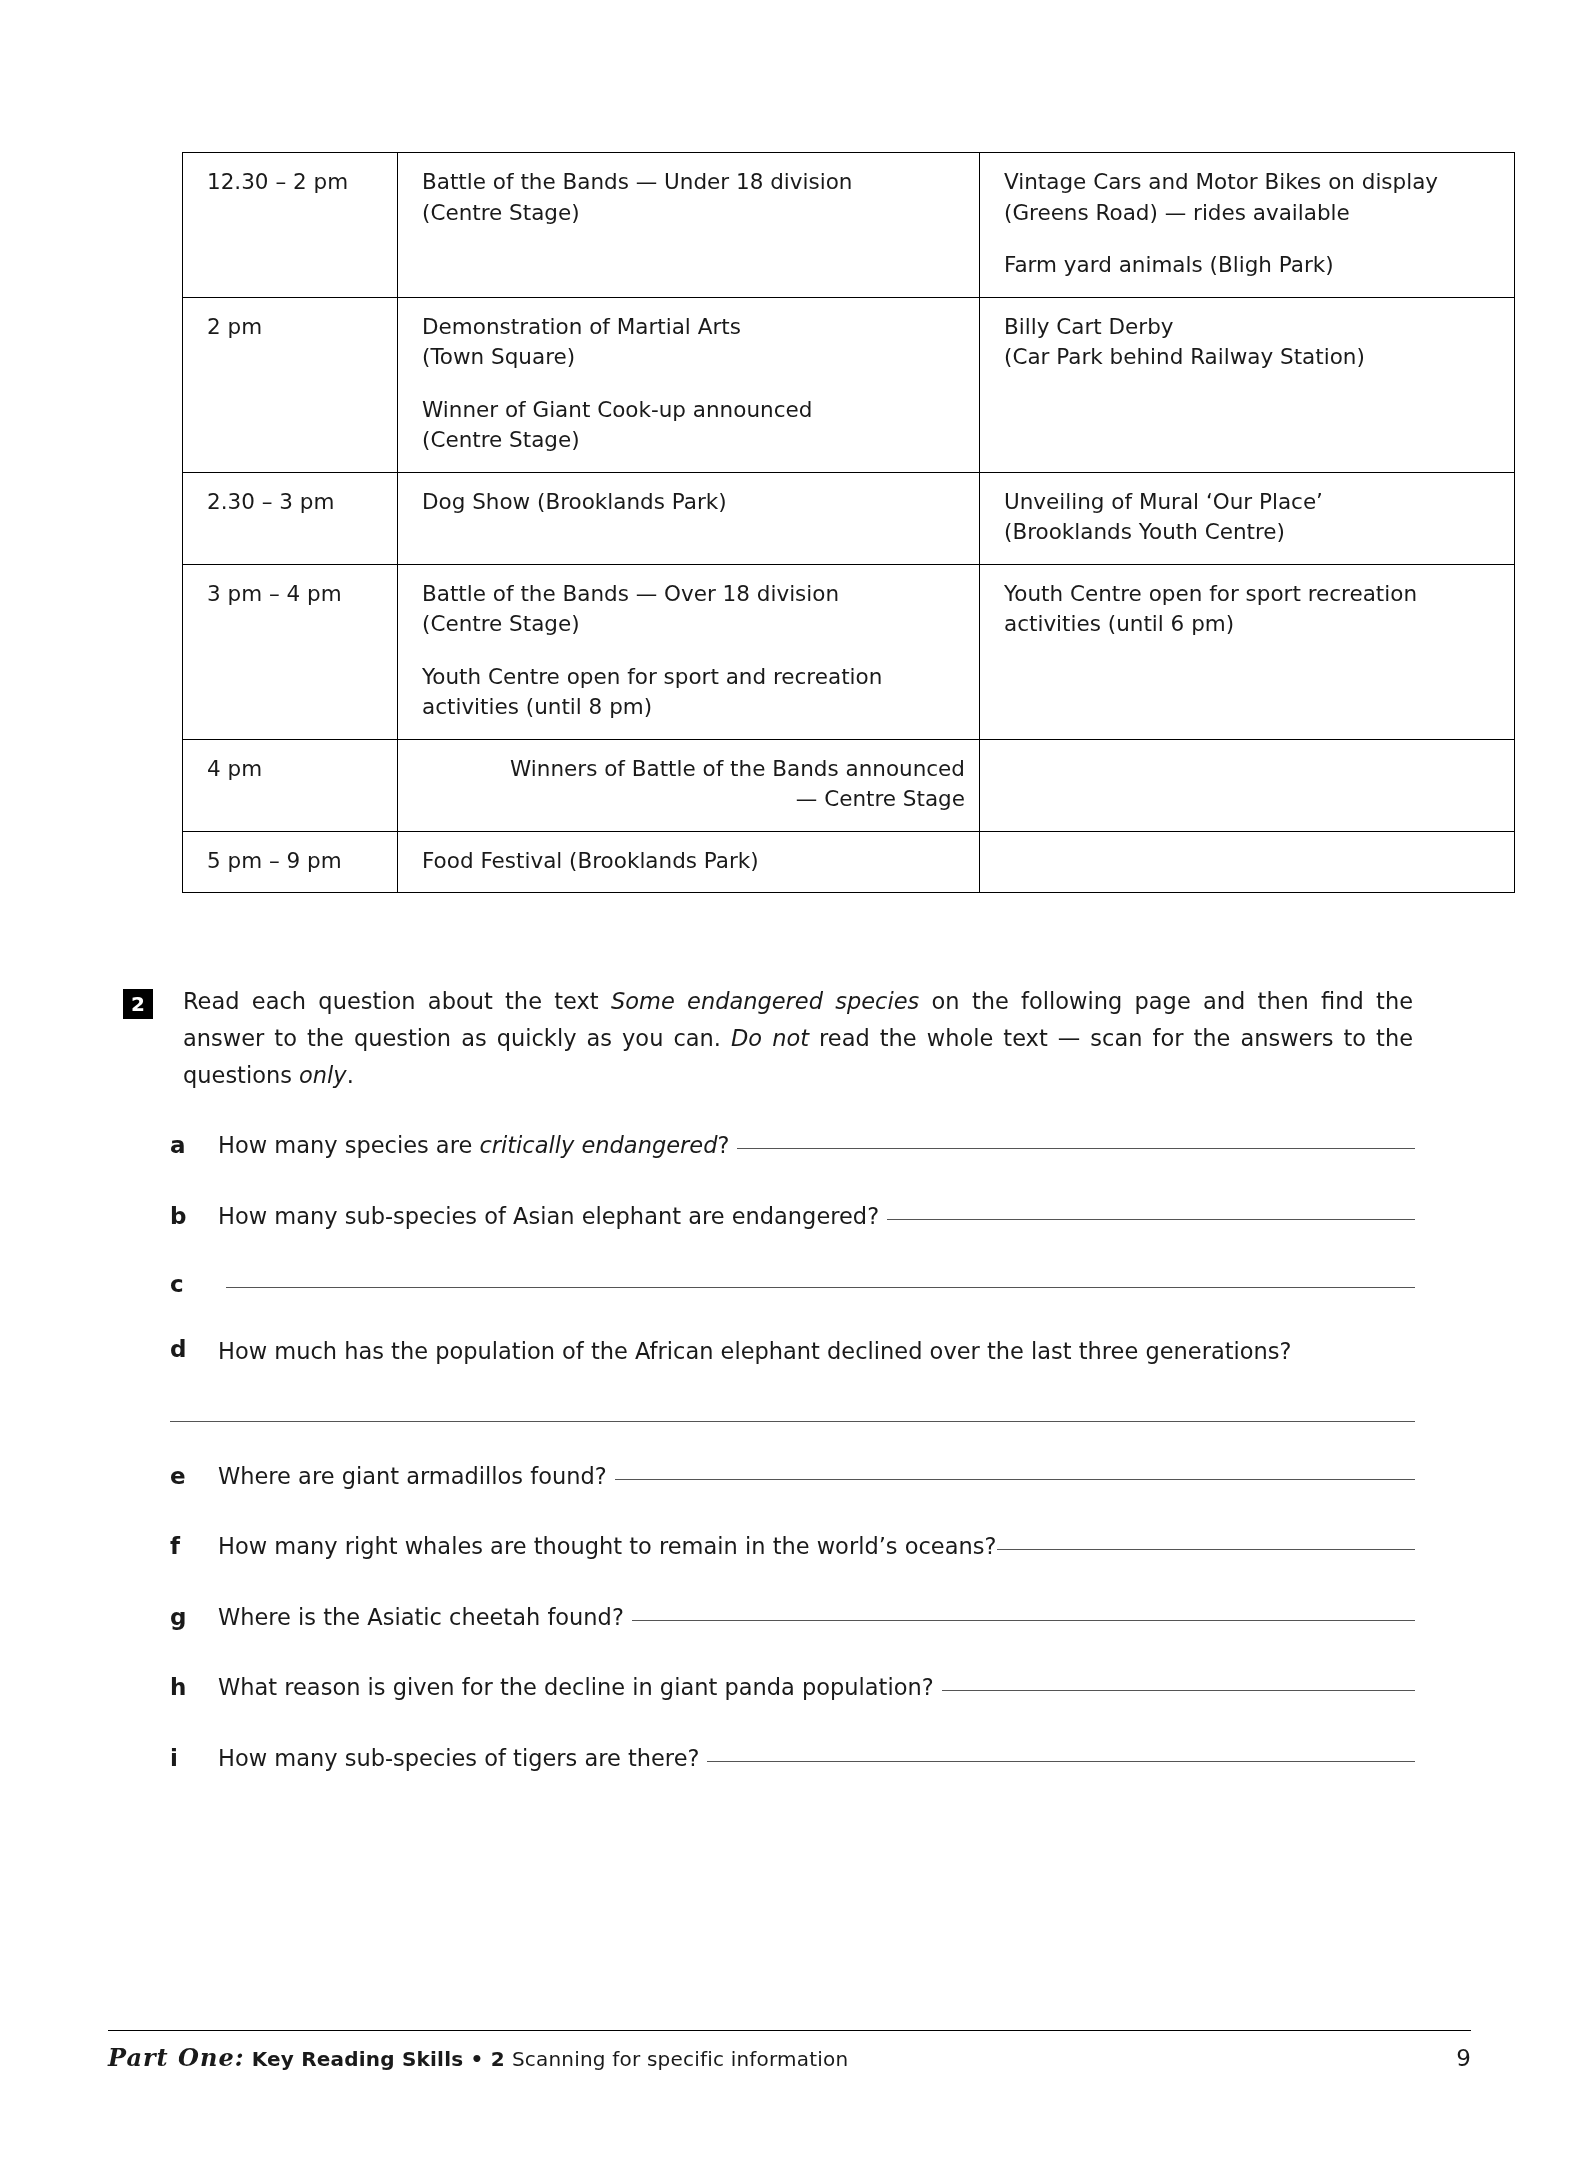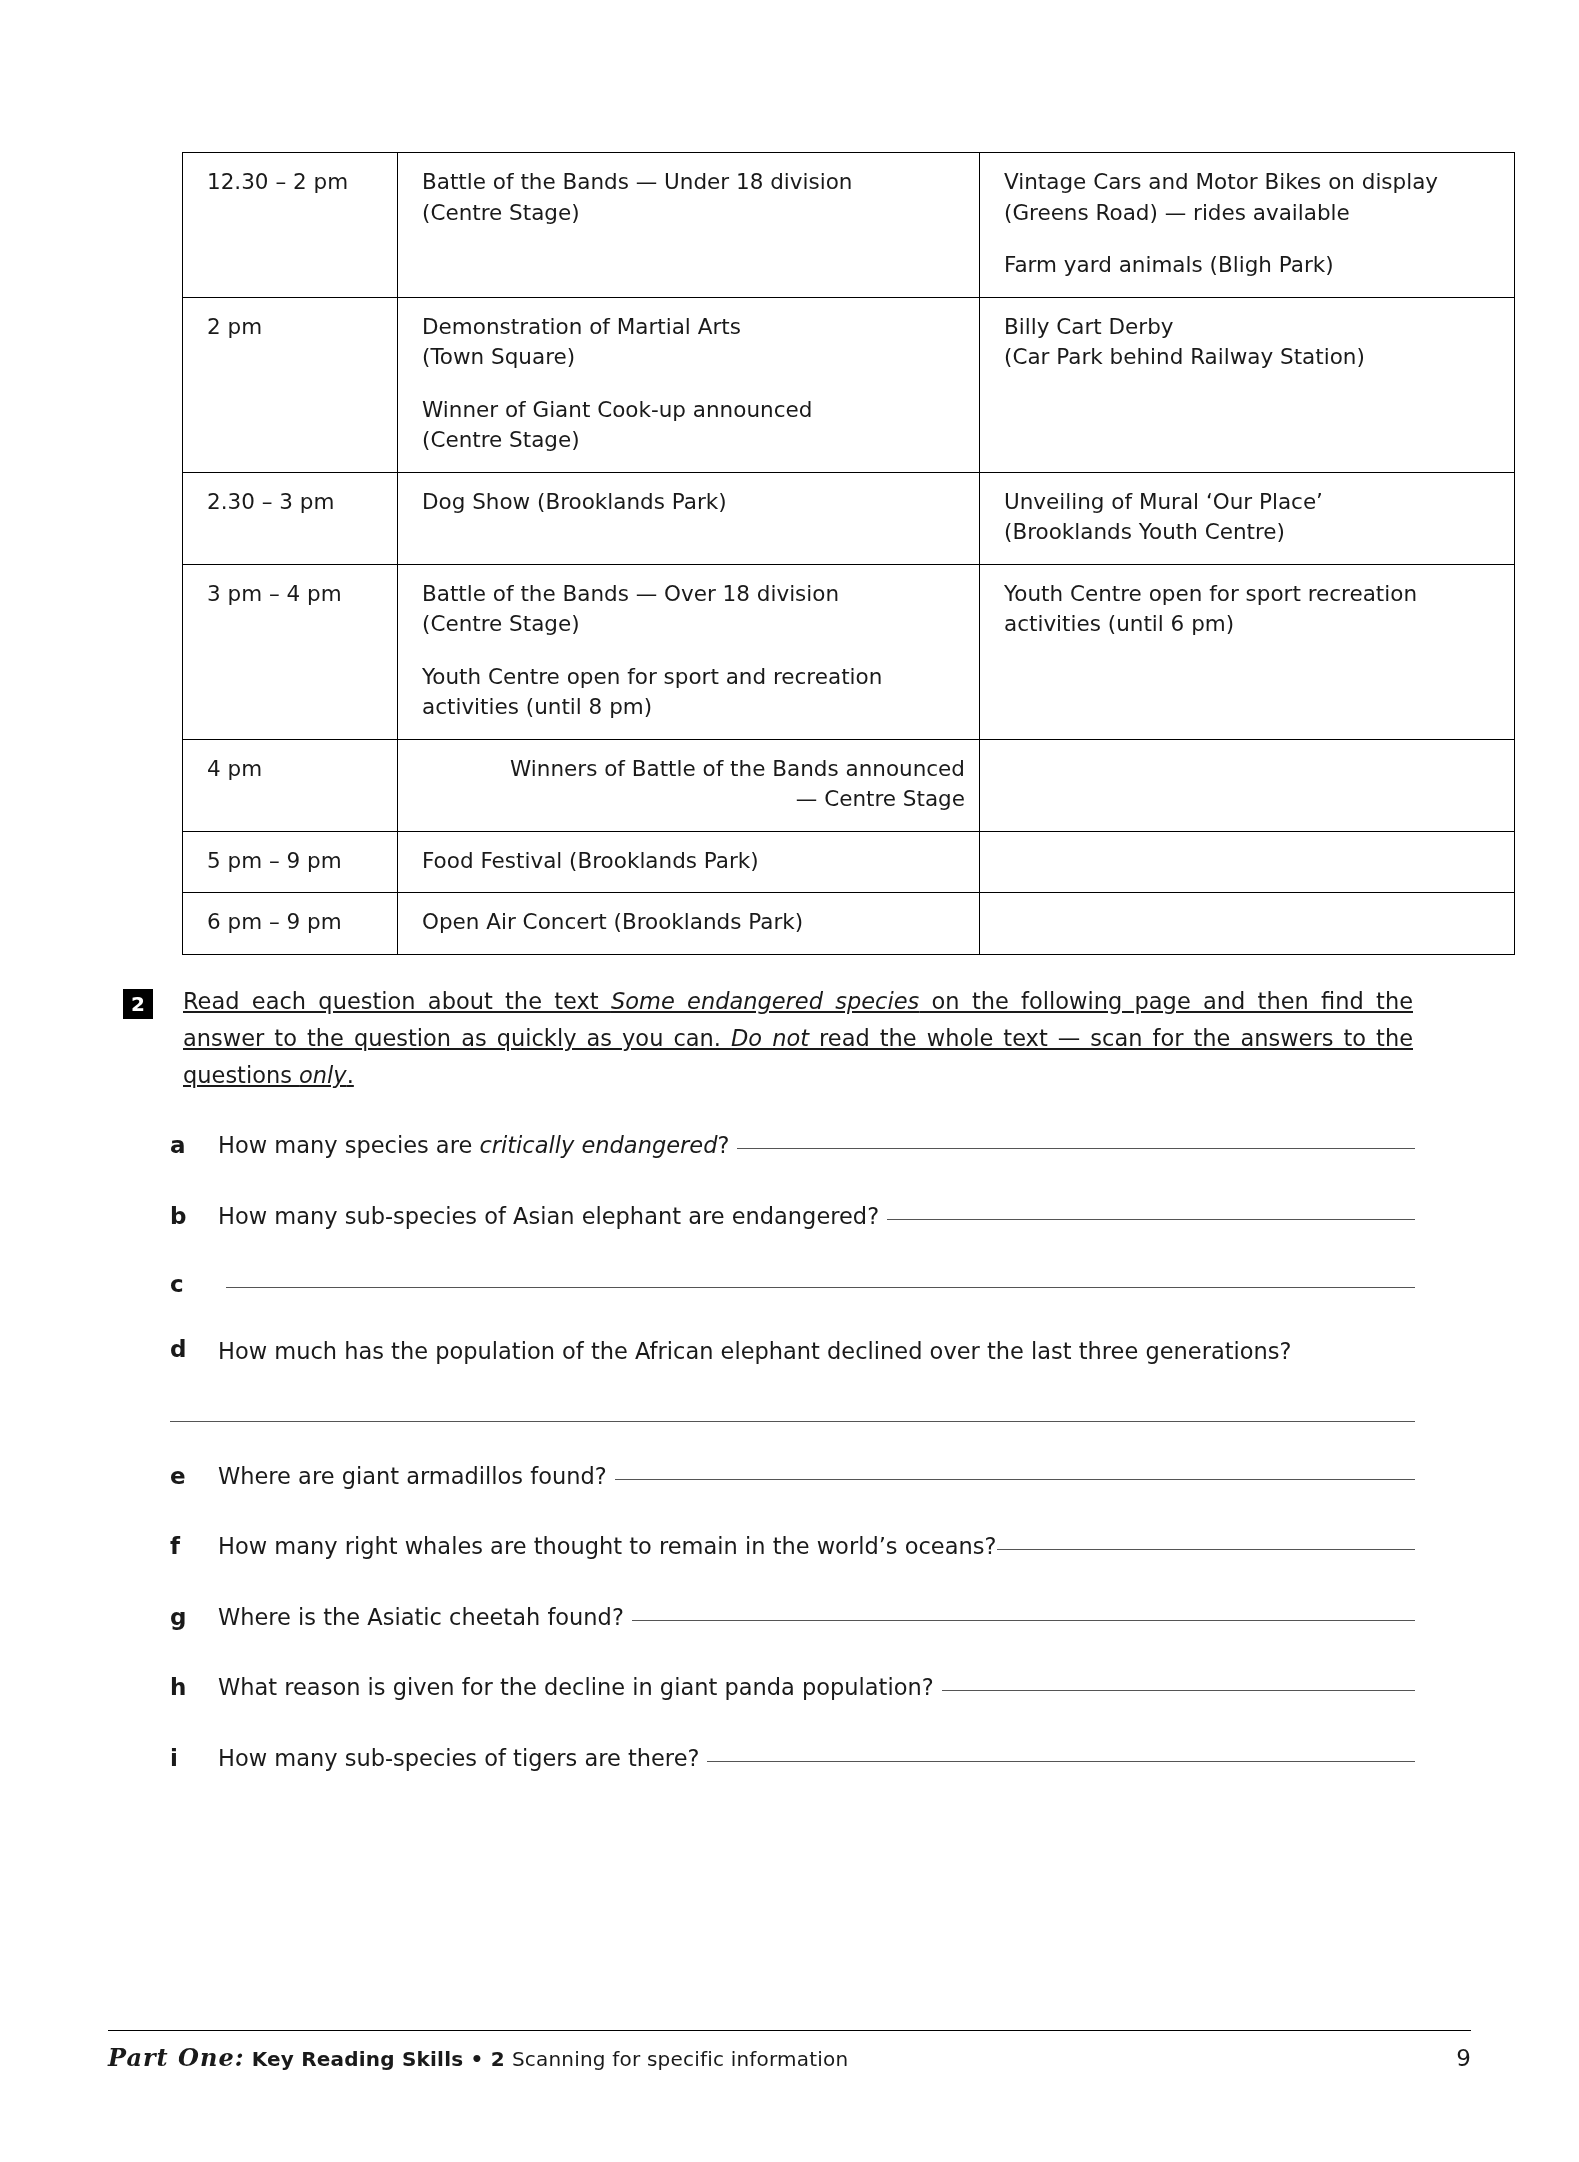--- a/index.html
+++ b/index.html
@@ -66,21 +66,20 @@
     font-size: 20px;
     font-weight: bold;
     text-align: center;
     line-height: 30px;
   }
   .ex-text {
     margin-left: 60px;
     font-size: 22.5px;
     line-height: 1.65;
     text-align: justify;
-    text-decoration: underline;
   }
   .ex-text i { font-style: italic; }
 
   
   .questions {
     position: absolute;
     left: 170px;
     top: 1130px;
     width: 1245px;
   }
@@ -228,29 +227,20 @@
           </tr>
           <tr>
             <td class="col-time">5 pm – 9 pm</td>
             <td class="col-a">
               <div class="cell-para" style="white-space: pre-line;">Food Festival (Brooklands Park)</div>
             </td>
             <td class="col-b">
               <div class="cell-para" style="white-space: pre-line;"></div>
             </td>
           </tr>
-          <tr>
-            <td class="col-time">6 pm – 9 pm</td>
-            <td class="col-a">
-              <div class="cell-para" style="white-space: pre-line;">Open Air Concert (Brooklands Park)</div>
-            </td>
-            <td class="col-b">
-              <div class="cell-para" style="white-space: pre-line;"></div>
-            </td>
-          </tr>
         </tbody>
     </table>
   </div>
 
   <div class="exercise">
     <div class="ex-num">2</div>
     <div class="ex-text">
       <span>Read each question about the text </span><i>Some endangered species</i><span> on the following page and then find the answer to the question as quickly as you can. </span><i>Do not</i><span> read the whole text — scan for the answers to the questions </span><i>only</i><span>.</span>
     </div>
   </div>

